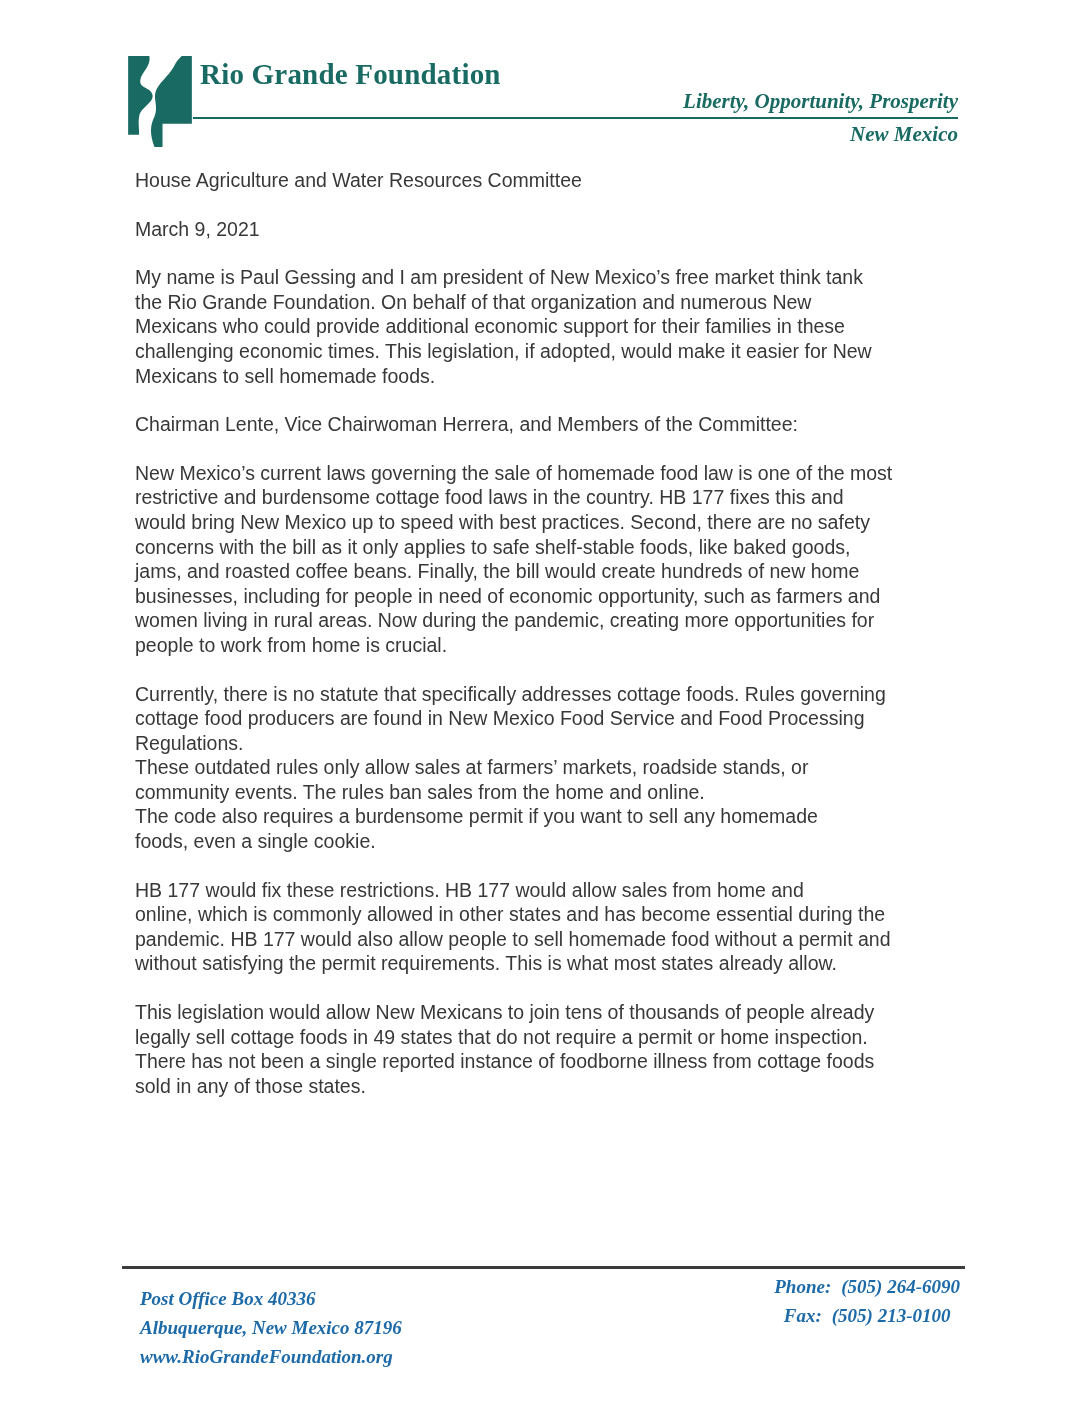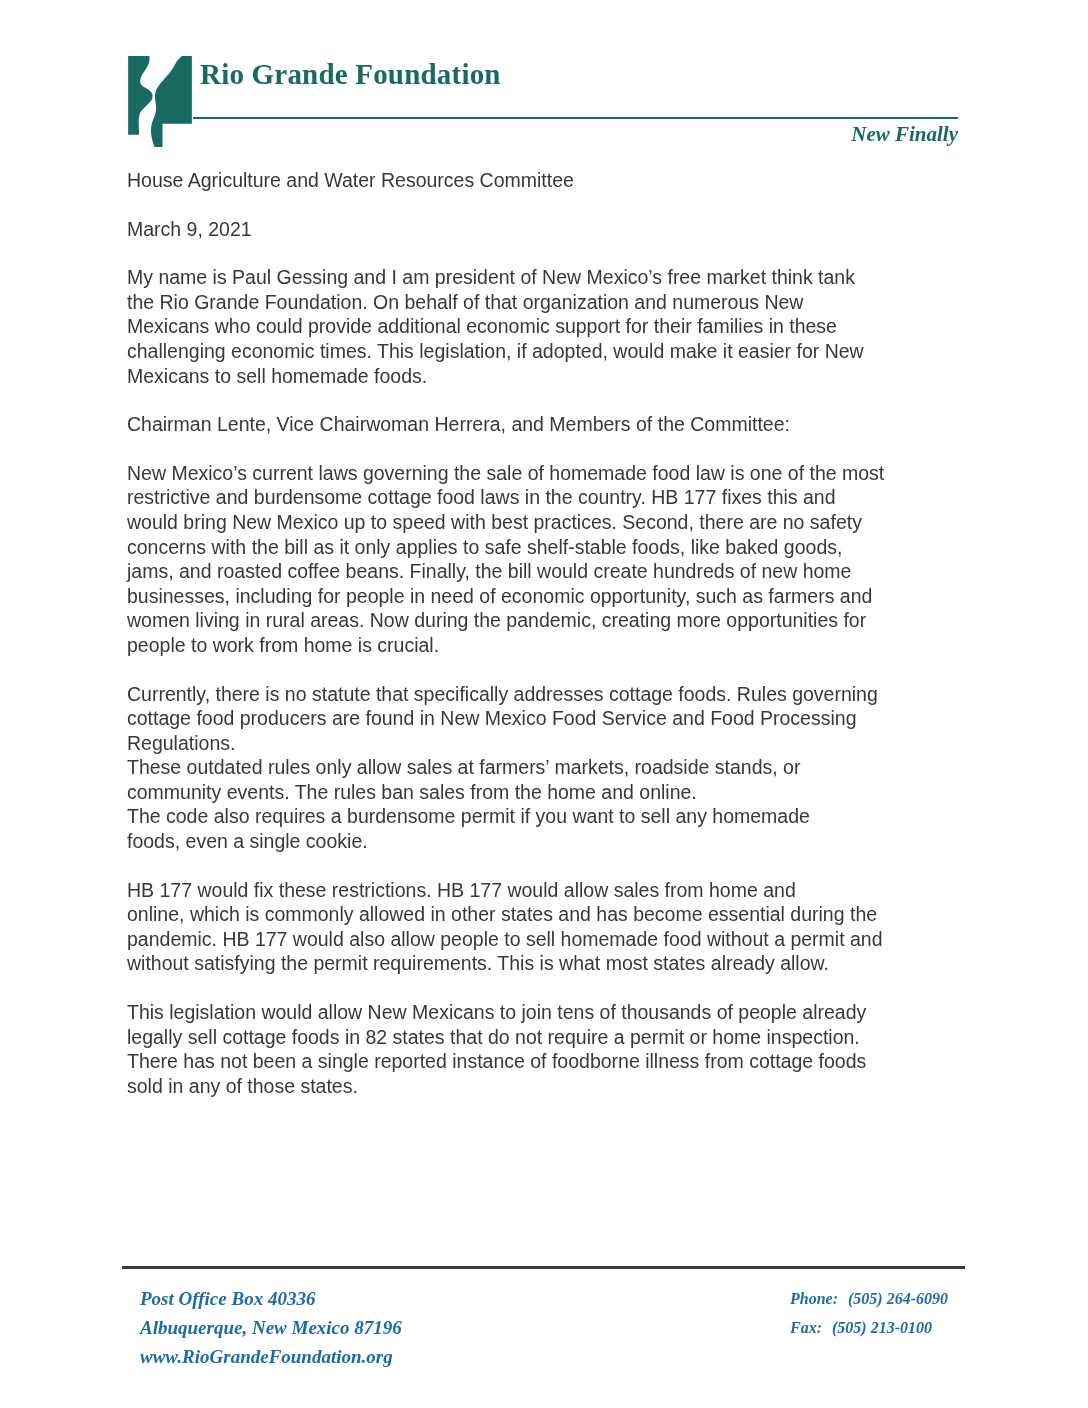--- a/index.html
+++ b/index.html
@@ -28,58 +28,59 @@
     background:#186a62;
   }
   .region{
     position:absolute;left:128px;right:130px;top:122px;margin:0;
     text-align:right;
     font-family:"Liberation Serif","DejaVu Serif",serif;
     font-style:italic;font-weight:bold;font-size:21px;color:#186a62;
   }
   
   .letter-body{
-    position:absolute;left:127px;top:168px;width:900px;
+    position:absolute;left:135px;top:168px;width:900px;
     color:#383838;font-size:19.5px;line-height:24.6px;
   }
   .letter-body p{margin:0 0 24px 0;white-space:pre-line;}
   
   .footer-rule{
     position:absolute;left:122px;top:1266px;width:843px;height:3px;
     background:#3b3b3b;
   }
   .footer-left{
     position:absolute;left:128px;top:1272px;margin:12px;
     font-family:"Liberation Serif","DejaVu Serif",serif;
     font-style:italic;font-weight:bold;font-size:19px;line-height:29px;
     color:#1d6aa8;white-space:pre-line;
   }
   .footer-right{
-    position:absolute;right:128px;top:1272px;margin:12px;text-align:left;
+    position:absolute;right:128px;top:1272px;margin:0;text-align:center;
     font-family:"Liberation Serif","DejaVu Serif",serif;
-    font-style:italic;font-weight:bold;font-size:16px;line-height:29px;
+    font-style:italic;font-weight:bold;font-size:19px;line-height:29px;
     color:#1d6aa8;
   }
   .footer-right .num{margin-left:10px;}
 </style>
 </head>
 <body>
 
 <div class="page">
 
   <div class="logo">
     <svg width="64" height="91" viewBox="0 0 63 90" xmlns="http://www.w3.org/2000/svg" aria-hidden="true">
       <path d="M0,0 H63 V67 H34 V90 H14 V78 H0 Z" fill="#186a62"></path>
       <path d="M21,0 C23,10 13,16 12,24 C11,32 22,31 24,38 C26,46 13,50 11,59 C9,68 13,76 9,90 L26,90 C21,76 22,68 26,60 C30,50 25,43 27,36 C29,28 40,20 45,11 C47,6 50,3 53,0 Z" fill="#ffffff"></path>
     </svg>
   </div>
 
   <h1 class="org-name">Rio Grande Foundation</h1>
+  <p class="tagline">Liberty, Opportunity, Prosperity</p>
   <div class="header-rule"></div>
-  <p class="region">New Finally</p>
+  <p class="region">New Mexico</p>
 
   <div class="letter-body">
     <p>House Agriculture and Water Resources Committee</p>
     <p>March 9, 2021</p>
     <p>My name is Paul Gessing and I am president of New Mexico’s free market think tank
 the Rio Grande Foundation. On behalf of that organization and numerous New
 Mexicans who could provide additional economic support for their families in these
 challenging economic times. This legislation, if adopted, would make it easier for New
 Mexicans to sell homemade foods.</p>
     <p>Chairman Lente, Vice Chairwoman Herrera, and Members of the Committee:</p>
@@ -96,21 +97,21 @@
 Regulations.
 These outdated rules only allow sales at farmers’ markets, roadside stands, or
 community events. The rules ban sales from the home and online.
 The code also requires a burdensome permit if you want to sell any homemade
 foods, even a single cookie.</p>
     <p>HB 177 would fix these restrictions. HB 177 would allow sales from home and
 online, which is commonly allowed in other states and has become essential during the
 pandemic. HB 177 would also allow people to sell homemade food without a permit and
 without satisfying the permit requirements. This is what most states already allow.</p>
     <p>This legislation would allow New Mexicans to join tens of thousands of people already
-legally sell cottage foods in 82 states that do not require a permit or home inspection.
+legally sell cottage foods in 49 states that do not require a permit or home inspection.
 There has not been a single reported instance of foodborne illness from cottage foods
 sold in any of those states.</p>
   </div>
 
   <div class="footer-rule"></div>
   <p class="footer-left">Post Office Box 40336
 Albuquerque, New Mexico 87196
 www.RioGrandeFoundation.org</p>
   <div class="footer-right">
     <div><span>Phone:</span><span class="num">(505) 264-6090</span></div>

